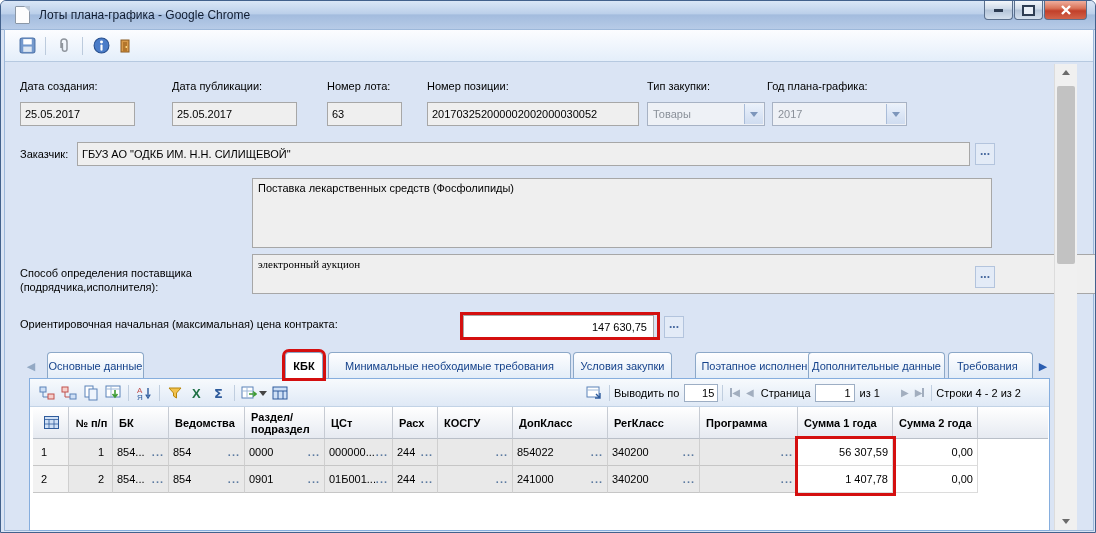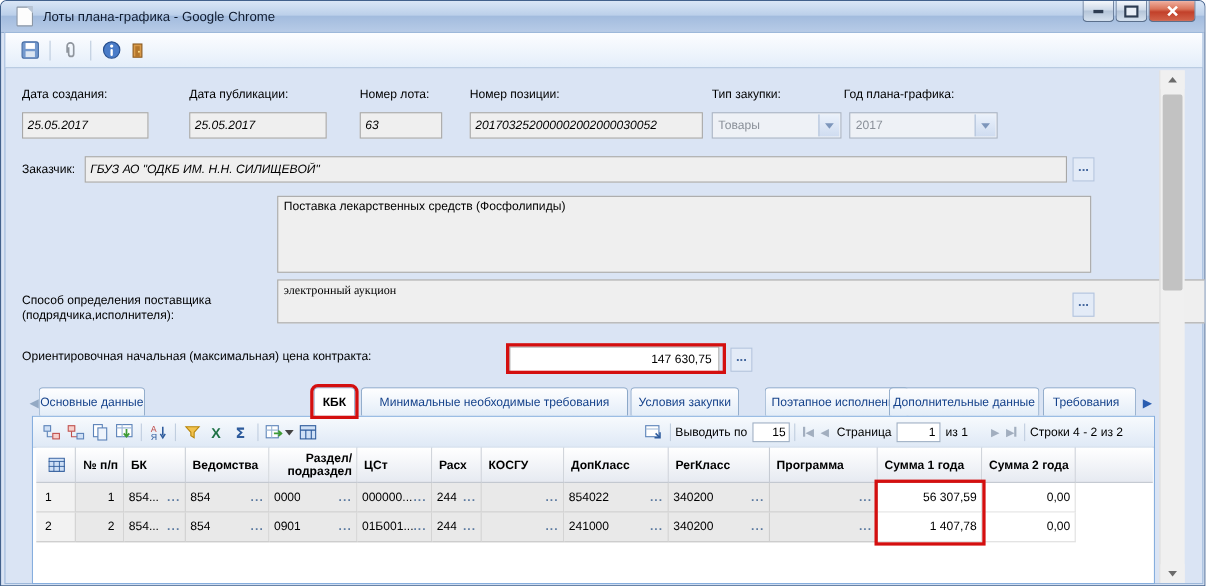--- a/index.html
+++ b/index.html
@@ -26,21 +26,21 @@
     border:1px solid #9db8da;box-sizing:border-box;}
   
   .toolbar{position:absolute;left:0;top:0;right:0;height:32px;
     background:linear-gradient(#fcfdff,#e4eefa);border-bottom:1px solid #b6c9e0;
     display:flex;align-items:center;padding-left:10px;box-sizing:border-box;}
   .tbtn{width:24px;height:24px;display:flex;align-items:center;justify-content:center;border-radius:3px;}
   .tsep{width:1px;height:18px;background:#bccbdd;margin:0 6px;}
   
   .flabel{position:absolute;font-size:11px;color:#000;}
   .finput{position:absolute;height:24px;background:#efefef;border:1px solid #a7a7a7;
-    font-size:11px;color:#000;padding:0 4px;box-sizing:border-box;font-family:"Liberation Sans",sans-serif;font-style:italic;}
+    font-size:11px;color:#000;padding:0 4px;box-sizing:border-box;font-family:"Liberation Sans",sans-serif;}
   .fselect{position:absolute;height:24px;background:#eef1f6;border:1px solid #a7b2c4;
     box-sizing:border-box;font-size:11px;color:#8a9099;}
   .fselect .selval{position:absolute;left:5px;top:5px;}
   .selbtn{position:absolute;right:1px;top:1px;bottom:1px;width:18px;
     background:linear-gradient(#eaf1fb,#cfdcf0);border-left:1px solid #a9bcd8;
     display:flex;align-items:center;justify-content:center;}
   .chev{width:0;height:0;border:4px solid transparent;border-top:5px solid #7d96bb;margin-top:4px;}
   .ellipsis-btn{position:absolute;width:20px;height:22px;background:#e3ebf7;border:1px solid #b3c4dd;
     box-sizing:border-box;color:#44679e;font-size:12px;font-weight:bold;text-align:center;line-height:14px;}
   .farea{position:absolute;background:#efefef;border:1px solid #a7a7a7;font-size:11px;color:#000;
@@ -65,21 +65,21 @@
   .gbtn{width:22px;height:22px;display:flex;align-items:center;justify-content:center;}
   .gsep{width:1px;height:16px;background:#c0cedf;margin:0 4px;}
   .gspacer{flex:1;}
   .pgicon{color:#a2aebf;font-size:10px;margin:0 3px;display:flex;align-items:center;}
   .pginput{width:34px;height:18px;border:1px solid #9daec4;background:#fff;font-size:11px;
     text-align:right;padding:0 3px;box-sizing:border-box;font-family:"Liberation Sans",sans-serif;}
   .bar{display:inline-block;width:2px;height:9px;background:#a2aebf;}
   .ghead{position:absolute;left:3px;top:28px;display:flex;height:32px;}
   .hcell{background:linear-gradient(#ffffff,#e6eaf1);border-right:1px solid #c6cbd3;
     border-bottom:1px solid #b9bfc8;font-size:11px;font-weight:bold;color:#000;
-    display:flex;align-items:center;padding:0 4px 0 6px;box-sizing:border-box;line-height:12px;text-align:right;}
+    display:flex;align-items:center;padding:0 4px 0 6px;box-sizing:border-box;line-height:12px;}
   .grow{position:absolute;left:3px;display:flex;height:27px;}
   .cell{background:#e9e9e9;border-right:1px solid #cfcfcf;border-bottom:1px solid #c6c6c6;
     font-size:11px;color:#000;display:flex;align-items:center;padding:0 4px;
     box-sizing:border-box;position:relative;}
   .cell.white{background:#fff;border-right-color:#dadada;border-bottom-color:#dcdcdc;}
   .cell.ind{background:#f2f2f2;justify-content:flex-start;padding-left:8px;}
   .cell.right{justify-content:flex-end;}
   .cv{flex:0 1 auto;overflow:hidden;white-space:nowrap;}
   .dots{margin-left:auto;color:#5b7aa0;font-weight:bold;font-size:11px;letter-spacing:1px;}
   .c0{width:36px}.c1{width:44px}.c2{width:56px}.c3{width:76px}.c4{width:80px}.c5{width:68px}
@@ -186,21 +186,21 @@
     <span class="flabel" style="left:15px;top:236px;width:210px;line-height:14px;">Способ определения поставщика (подрядчика,исполнителя):</span>
     <div class="farea" style="left:247px;top:224px;width:862px;height:40px;font-family:Liberation Serif, serif;">электронный аукцион</div>
     <div class="ellipsis-btn" style="left:970px;top:236px;">...</div>
 
     <span class="flabel" style="left:15px;top:288px;">Ориентировочная начальная (максимальная) цена контракта:</span>
     <div class="red-box" style="left:455px;top:282px;width:200px;height:28px;"></div>
     <input class="price-input" style="left: 458px; top: 285px; width: 191px;" value="147 630,75">
     <div class="ellipsis-btn" style="left:659px;top:286px;">...</div>
 
     <div class="tabarrow" style="left:18px;color:#93a9c4;">◀</div>
-    <div class="tab" style="left:30px;width:97px;">Основные данные</div>
+    <div class="tab" style="left:42px;width:97px;">Основные данные</div>
     <div class="tab active" style="left:280px;width:38px;">КБК</div>
     <div class="tab" style="left:323px;width:243px;">Минимальные необходимые требования</div>
     <div class="tab" style="left:568px;width:99px;">Условия закупки</div>
     <div class="tab" style="left:669px;width:131px;margin-left:21px;">Поэтапное исполнение</div>
     <div class="tab" style="left:803px;width:137px;">Дополнительные данные</div>
     <div class="tab" style="left:943px;width:85px;justify-content:flex-start;">Требования</div>
     <div class="tabarrow" style="left:1030px;color:#2a5db0;">▶</div>
 
     <div class="panel">
 

